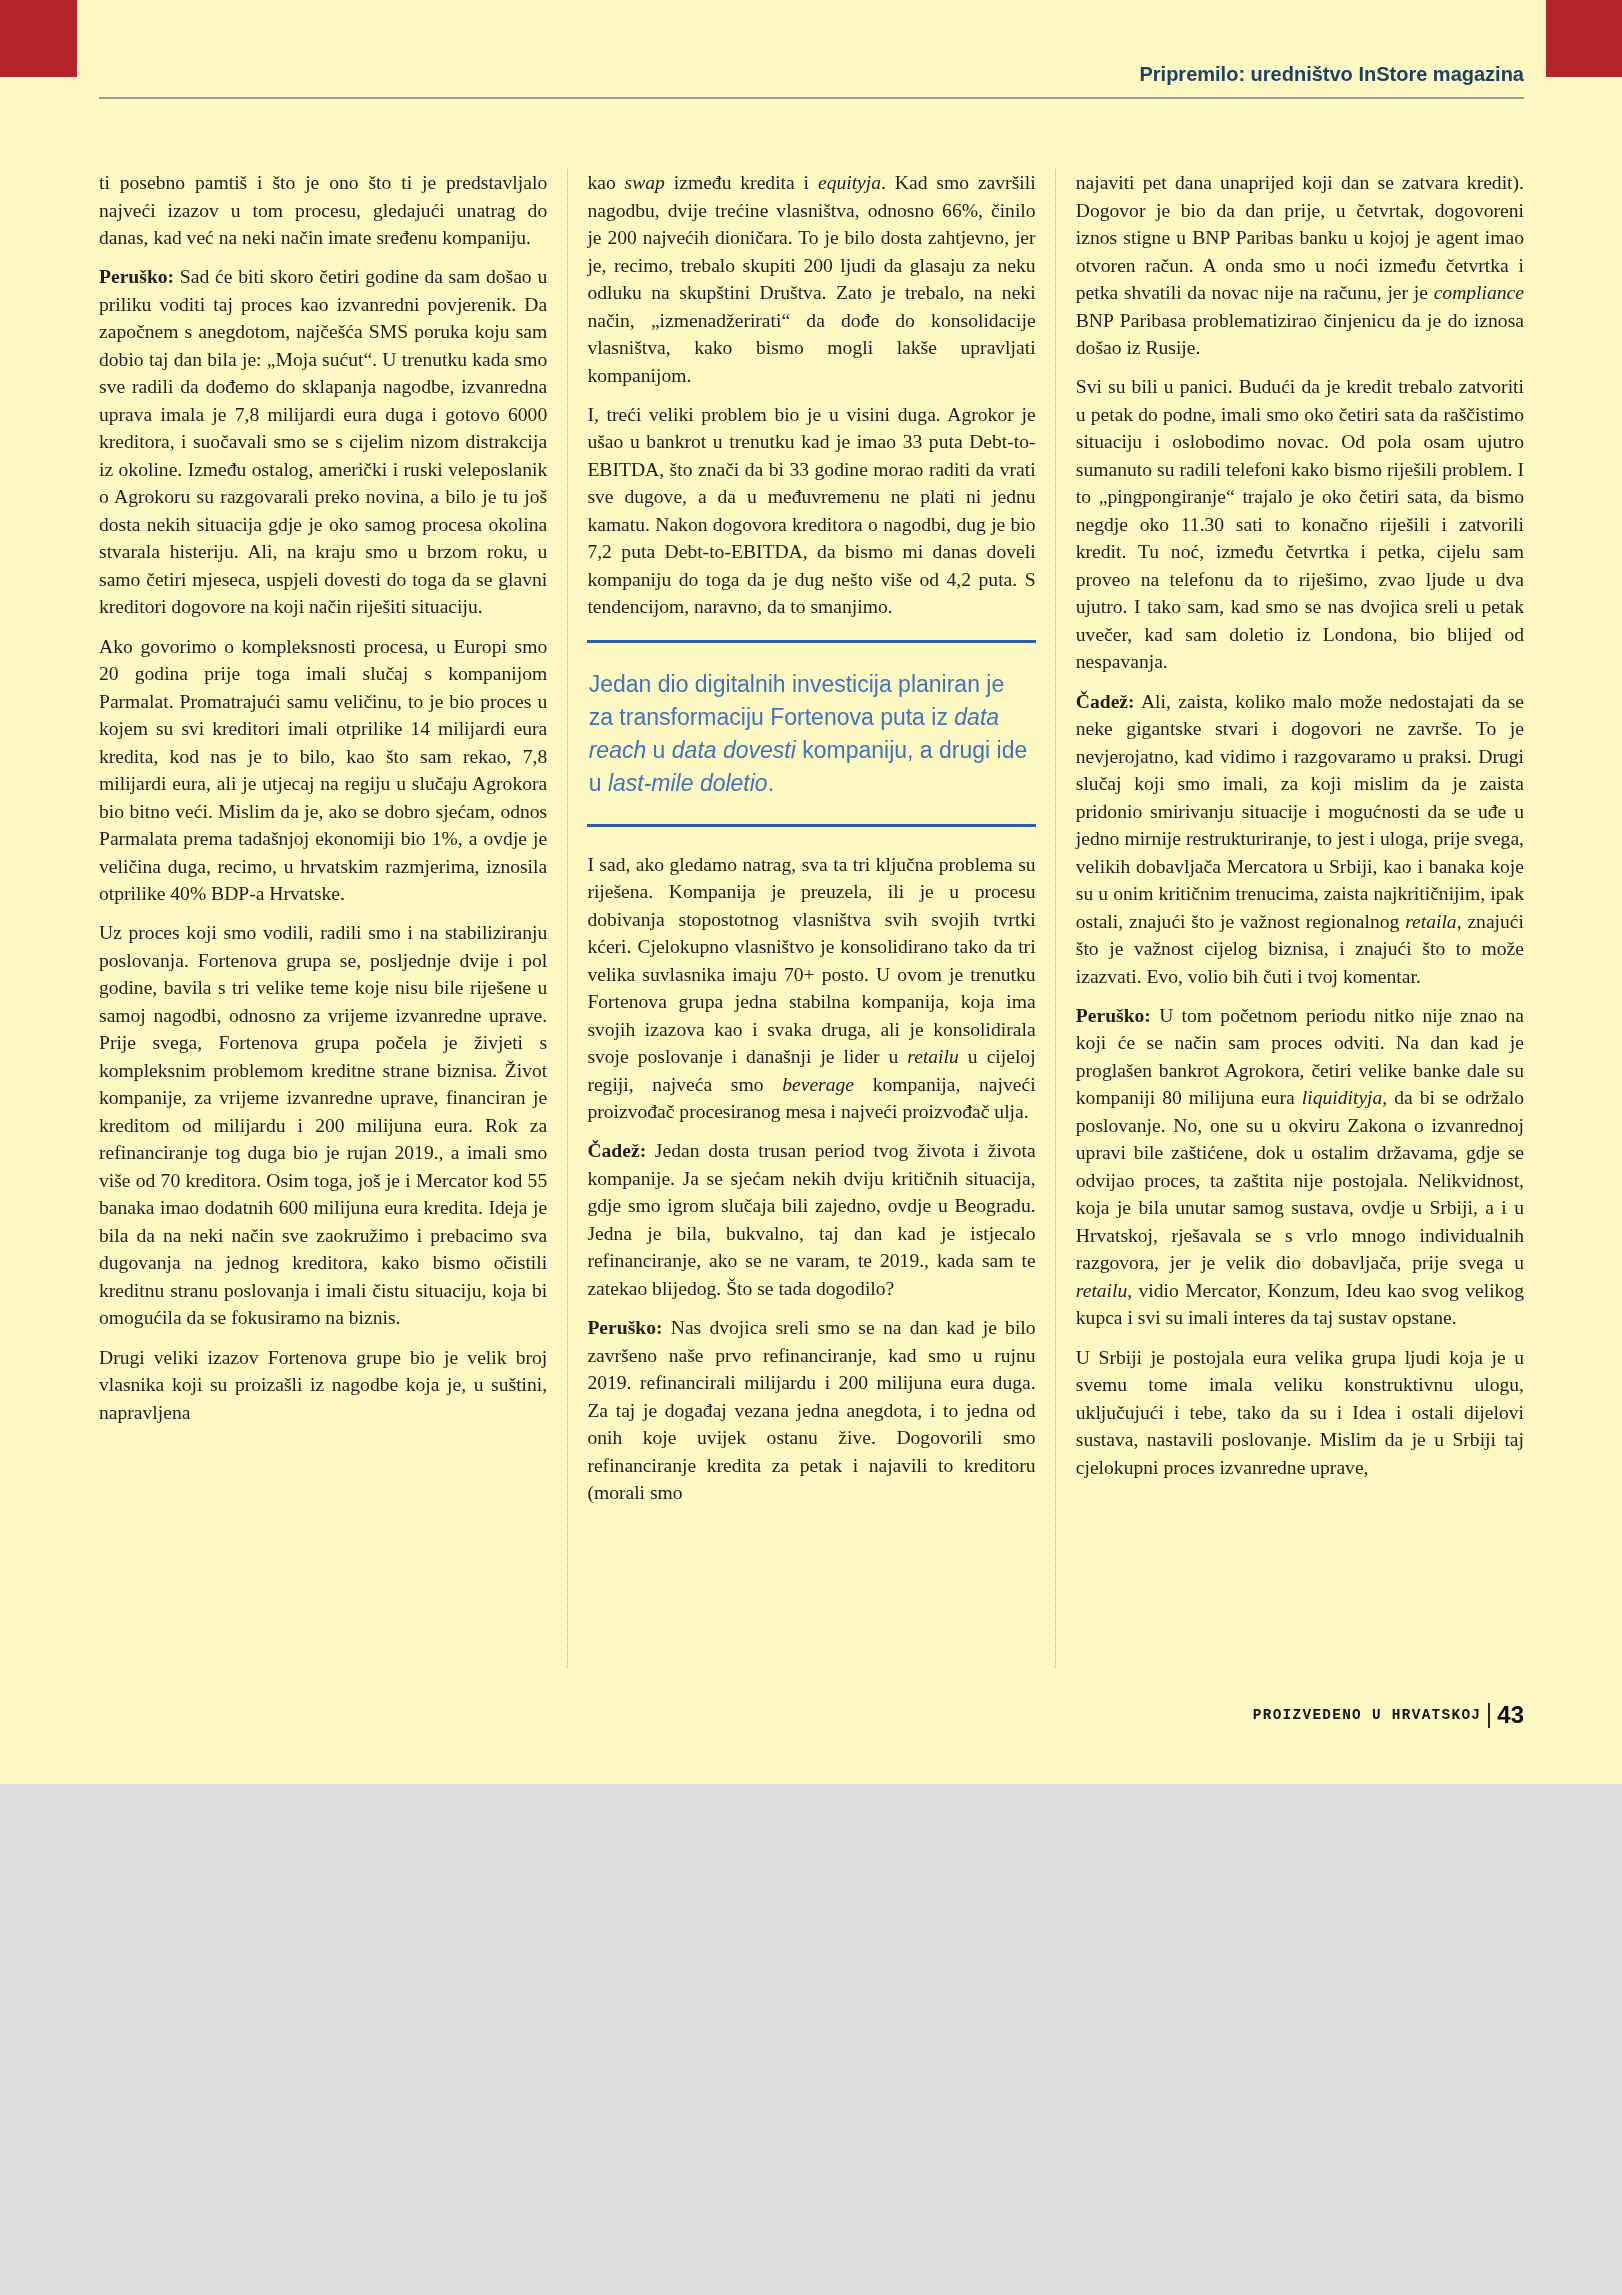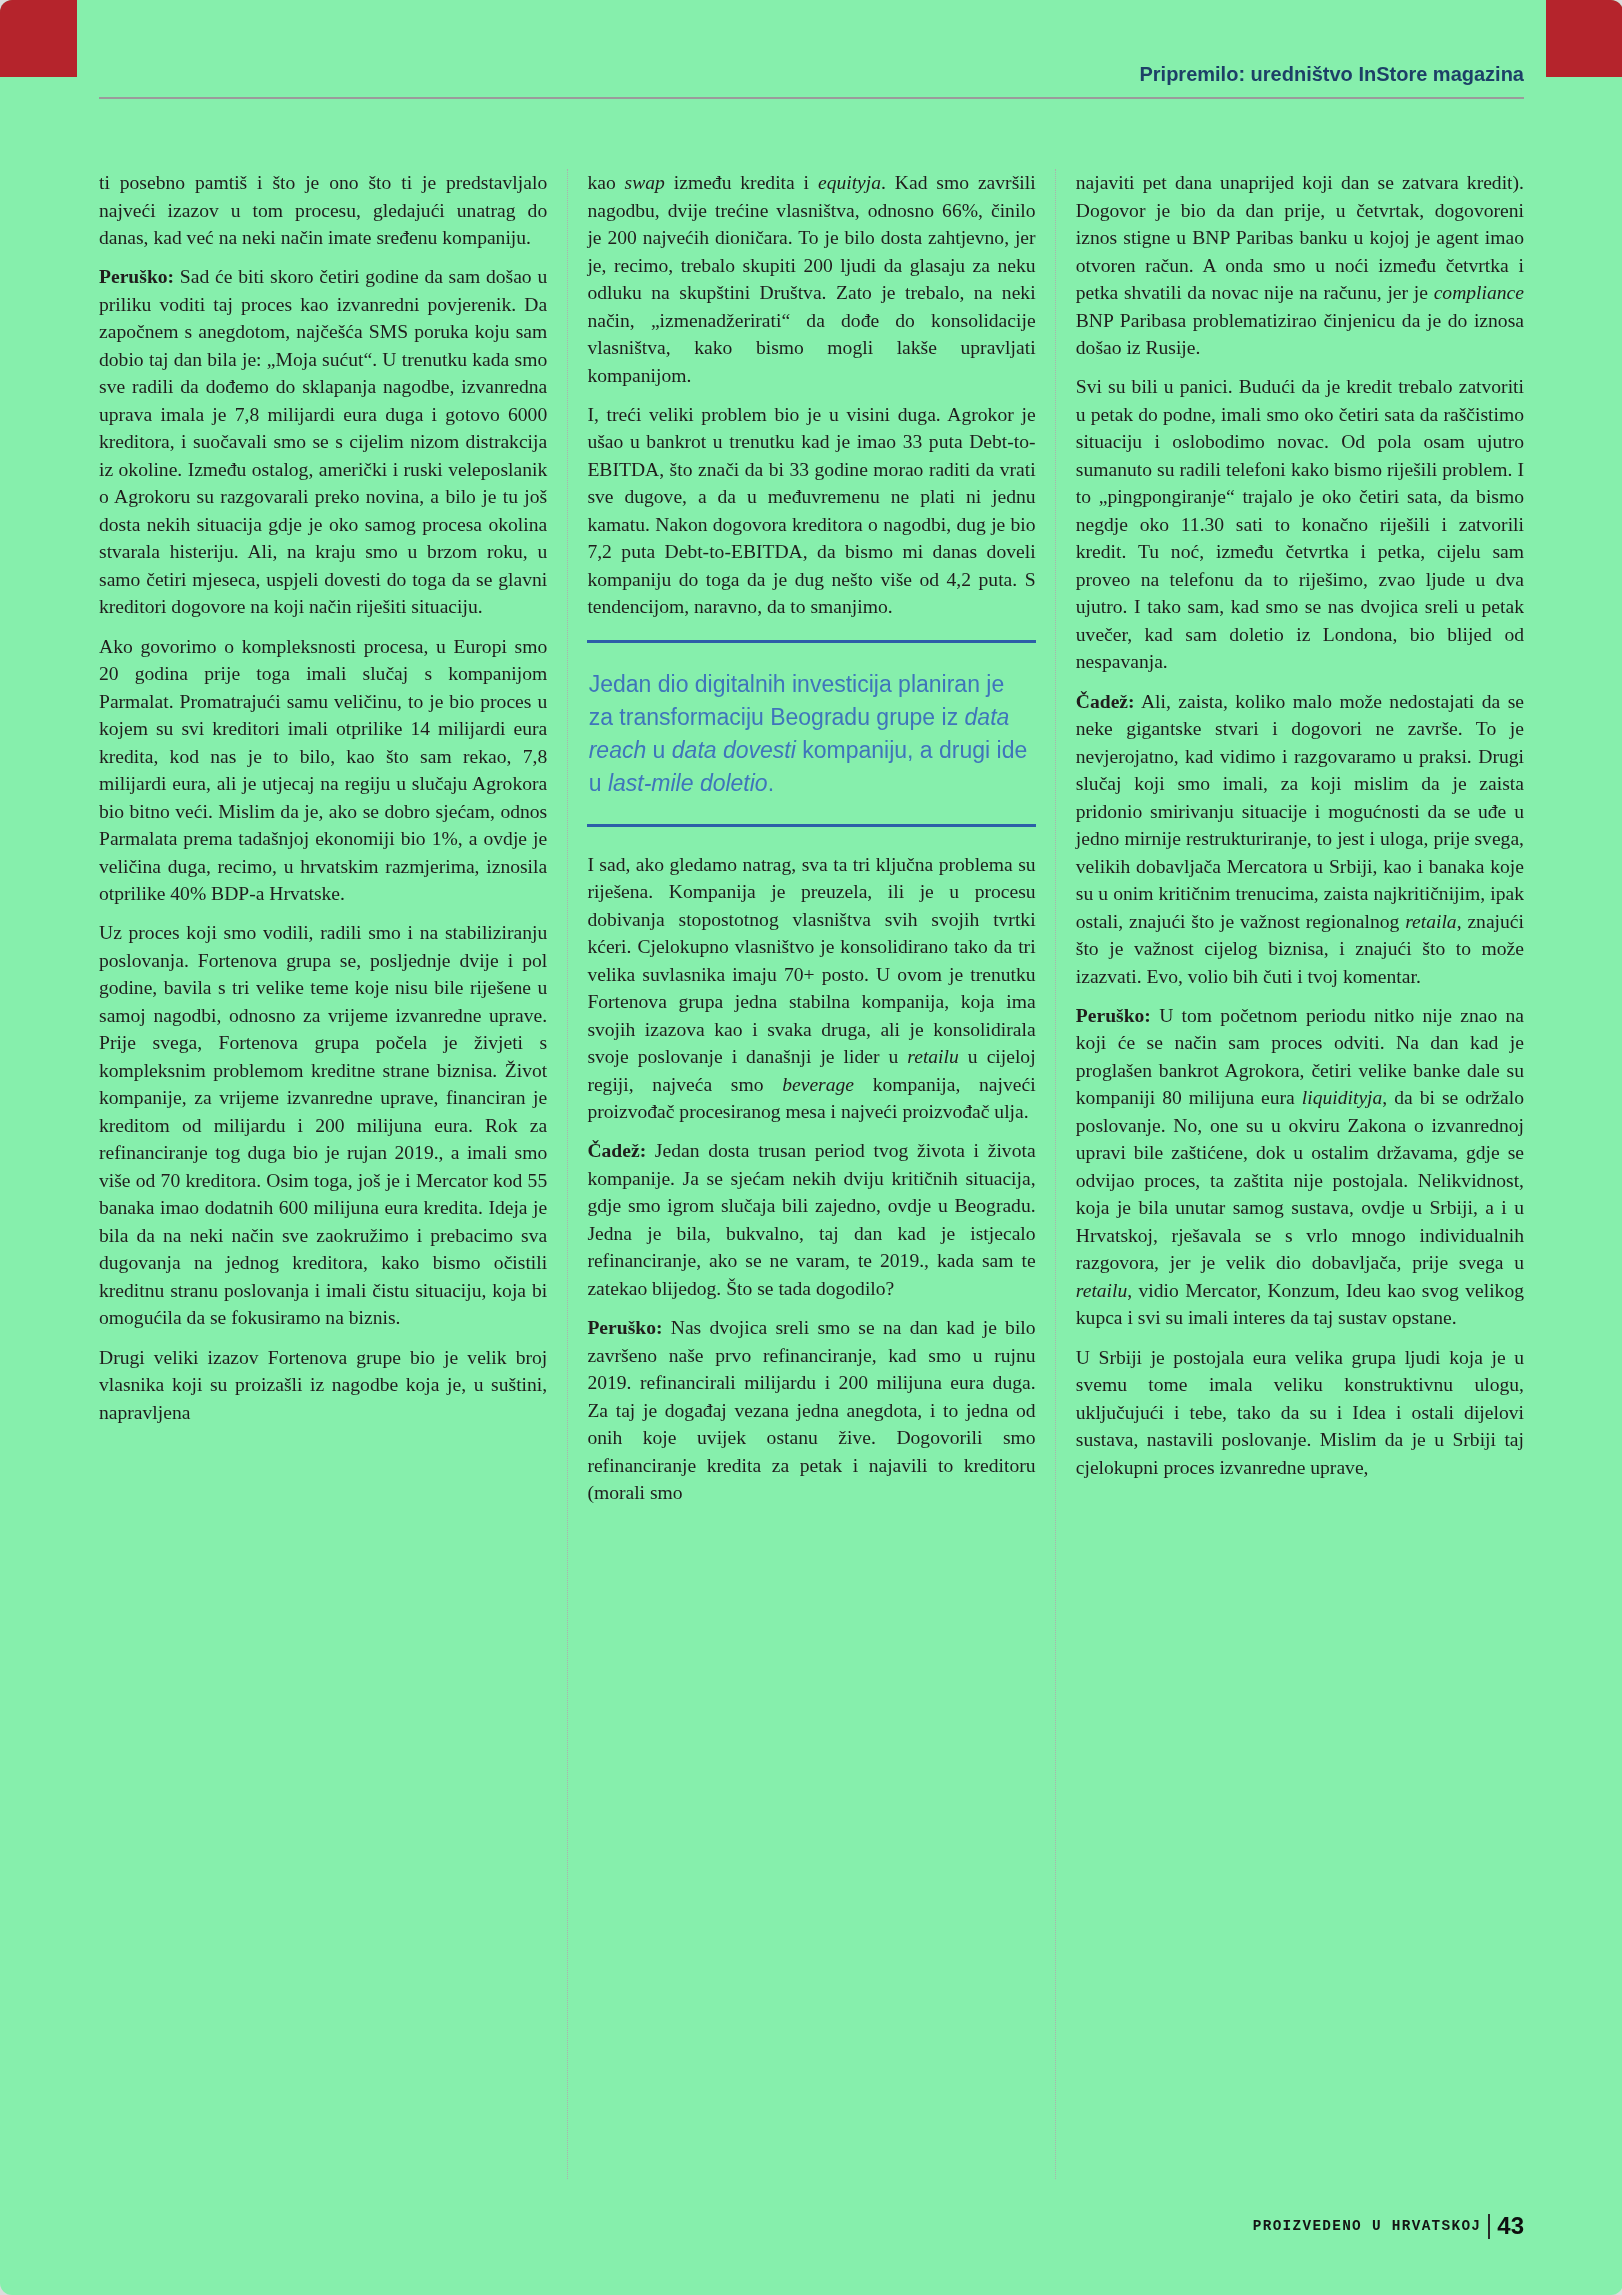--- a/index.html
+++ b/index.html
@@ -1,18 +1,18 @@
 <!DOCTYPE html>
 <html lang="hr" style="font-size:10.5px"><head>
 <meta charset="utf-8">
 <style>
   html,body{margin:0;padding:0;}
   body{background:#dcdcdc;}
-  .page{position:relative;width:1623px;height:2295px;background:#86efac;overflow:hidden;
-        font-family:"Liberation Serif",serif;color:#201d1c;border-radius:12px;}
+  .page{position:relative;width:1623px;height:1784px;background:#fef9c3;overflow:hidden;
+        font-family:"Liberation Serif",serif;color:#201d1c;}
   .corner{position:absolute;top:0;width:77px;height:77px;background:var(--accent-red,#b5242c);}
   .corner.left{left:0}
   .corner.right{right:0}
   .header{position:absolute;left:99px;right:99px;top:63px;}
   .credit{text-align:right;font-family:"Liberation Sans",sans-serif;font-weight:bold;
           font-size:20px;color:var(--header-navy,#1d4067);}
   .rule{margin-top:10.5px;height:2px;background:#9b9b9b;}
   .columns{position:absolute;left:99px;right:99px;top:149px;bottom:116px;display:flex;margin-top:20px;}
   .col{flex:1 1 0;font-size:19.6px;line-height:27.5px;text-align:justify;
        hyphens:auto;-webkit-hyphens:auto;overflow:hidden;}
@@ -49,21 +49,21 @@
     <section class="col col-1">
         <p><span>ti posebno pamtiš i što je ono što ti je predstavljalo najveći izazov u tom procesu, gledajući unatrag do danas, kad već na neki način imate sređenu kompaniju.</span></p>
         <p><span class="b">Peruško:</span><span> Sad će biti skoro četiri godine da sam došao u priliku voditi taj proces kao izvanredni povjerenik. Da započnem s anegdotom, najčešća SMS poruka koju sam dobio taj dan bila je: „Moja sućut“. U trenutku kada smo sve radili da dođemo do sklapanja nagodbe, izvanredna uprava imala je 7,8 milijardi eura duga i gotovo 6000 kreditora, i suočavali smo se s cijelim nizom distrakcija iz okoline. Između ostalog, američki i ruski veleposlanik o Agrokoru su razgovarali preko novina, a bilo je tu još dosta nekih situacija gdje je oko samog procesa okolina stvarala histeriju. Ali, na kraju smo u brzom roku, u samo četiri mjeseca, uspjeli dovesti do toga da se glavni kreditori dogovore na koji način riješiti situaciju.</span></p>
         <p><span>Ako govorimo o kompleksnosti procesa, u Europi smo 20 godina prije toga imali slučaj s kompanijom Parmalat. Promatrajući samu veličinu, to je bio proces u kojem su svi kreditori imali otprilike 14 milijardi eura kredita, kod nas je to bilo, kao što sam rekao, 7,8 milijardi eura, ali je utjecaj na regiju u slučaju Agrokora bio bitno veći. Mislim da je, ako se dobro sjećam, odnos Parmalata prema tadašnjoj ekonomiji bio 1%, a ovdje je veličina duga, recimo, u hrvatskim razmjerima, iznosila otprilike 40% BDP-a Hrvatske.</span></p>
         <p><span>Uz proces koji smo vodili, radili smo i na stabiliziranju poslovanja. Fortenova grupa se, posljednje dvije i pol godine, bavila s tri velike teme koje nisu bile riješene u samoj nagodbi, odnosno za vrijeme izvanredne uprave. Prije svega, Fortenova grupa počela je živjeti s kompleksnim problemom kreditne strane biznisa. Život kompanije, za vrijeme izvanredne uprave, financiran je kreditom od milijardu i 200 milijuna eura. Rok za refinanciranje tog duga bio je rujan 2019., a imali smo više od 70 kreditora. Osim toga, još je i Mercator kod 55 banaka imao dodatnih 600 milijuna eura kredita. Ideja je bila da na neki način sve zaokružimo i prebacimo sva dugovanja na jednog kreditora, kako bismo očistili kreditnu stranu poslovanja i imali čistu situaciju, koja bi omogućila da se fokusiramo na biznis.</span></p>
         <p><span>Drugi veliki izazov Fortenova grupe bio je velik broj vlasnika koji su proizašli iz nagodbe koja je, u suštini, napravljena</span></p>
       </section>
     <section class="col col-2">
         <p><span>kao </span><span class="i">swap</span><span> između kredita i </span><span class="i">equityja</span><span>. Kad smo završili nagodbu, dvije trećine vlasništva, odnosno 66%, činilo je 200 najvećih dioničara. To je bilo dosta zahtjevno, jer je, recimo, trebalo skupiti 200 ljudi da glasaju za neku odluku na skupštini Društva. Zato je trebalo, na neki način, „izmenadžerirati“ da dođe do konsolidacije vlasništva, kako bismo mogli lakše upravljati kompanijom.</span></p>
         <p><span>I, treći veliki problem bio je u visini duga. Agrokor je ušao u bankrot u trenutku kad je imao 33 puta Debt-to-EBITDA, što znači da bi 33 godine morao raditi da vrati sve dugove, a da u međuvremenu ne plati ni jednu kamatu. Nakon dogovora kreditora o nagodbi, dug je bio 7,2 puta Debt-to-EBITDA, da bismo mi danas doveli kompaniju do toga da je dug nešto više od 4,2 puta. S tendencijom, naravno, da to smanjimo.</span></p>
-        <div class="quote"><span>Jedan dio digitalnih investicija planiran je za transformaciju Beogradu grupe iz </span><span class="i">data reach</span><span> u </span><span class="i">data dovesti</span><span> kompaniju, a drugi ide u </span><span class="i">last-mile doletio</span><span>.</span></div>
+        <div class="quote"><span>Jedan dio digitalnih investicija planiran je za transformaciju Fortenova puta iz </span><span class="i">data reach</span><span> u </span><span class="i">data dovesti</span><span> kompaniju, a drugi ide u </span><span class="i">last-mile doletio</span><span>.</span></div>
         <p><span>I sad, ako gledamo natrag, sva ta tri ključna problema su riješena. Kompanija je preuzela, ili je u procesu dobivanja stopostotnog vlasništva svih svojih tvrtki kćeri. Cjelokupno vlasništvo je konsolidirano tako da tri velika suvlasnika imaju 70+ posto. U ovom je trenutku Fortenova grupa jedna stabilna kompanija, koja ima svojih izazova kao i svaka druga, ali je konsolidirala svoje poslovanje i današnji je lider u </span><span class="i">retailu</span><span> u cijeloj regiji, najveća smo </span><span class="i">beverage</span><span> kompanija, najveći proizvođač procesiranog mesa i najveći proizvođač ulja.</span></p>
         <p><span class="b">Čadež:</span><span> Jedan dosta trusan period tvog života i života kompanije. Ja se sjećam nekih dviju kritičnih situacija, gdje smo igrom slučaja bili zajedno, ovdje u Beogradu. Jedna je bila, bukvalno, taj dan kad je istjecalo refinanciranje, ako se ne varam, te 2019., kada sam te zatekao blijedog. Što se tada dogodilo?</span></p>
         <p><span class="b">Peruško:</span><span> Nas dvojica sreli smo se na dan kad je bilo završeno naše prvo refinanciranje, kad smo u rujnu 2019. refinancirali milijardu i 200 milijuna eura duga. Za taj je događaj vezana jedna anegdota, i to jedna od onih koje uvijek ostanu žive. Dogovorili smo refinanciranje kredita za petak i najavili to kreditoru (morali smo</span></p>
       </section>
     <section class="col col-3">
         <p><span>najaviti pet dana unaprijed koji dan se zatvara kredit). Dogovor je bio da dan prije, u četvrtak, dogovoreni iznos stigne u BNP Paribas banku u kojoj je agent imao otvoren račun. A onda smo u noći između četvrtka i petka shvatili da novac nije na računu, jer je </span><span class="i">compliance</span><span> BNP Paribasa problematizirao činjenicu da je do iznosa došao iz Rusije.</span></p>
         <p><span>Svi su bili u panici. Budući da je kredit trebalo zatvoriti u petak do podne, imali smo oko četiri sata da raščistimo situaciju i oslobodimo novac. Od pola osam ujutro sumanuto su radili telefoni kako bismo riješili problem. I to „pingpongiranje“ trajalo je oko četiri sata, da bismo negdje oko 11.30 sati to konačno riješili i zatvorili kredit. Tu noć, između četvrtka i petka, cijelu sam proveo na telefonu da to riješimo, zvao ljude u dva ujutro. I tako sam, kad smo se nas dvojica sreli u petak uvečer, kad sam doletio iz Londona, bio blijed od nespavanja.</span></p>
         <p><span class="b">Čadež:</span><span> Ali, zaista, koliko malo može nedostajati da se neke gigantske stvari i dogovori ne završe. To je nevjerojatno, kad vidimo i razgovaramo u praksi. Drugi slučaj koji smo imali, za koji mislim da je zaista pridonio smirivanju situacije i mogućnosti da se uđe u jedno mirnije restrukturiranje, to jest i uloga, prije svega, velikih dobavljača Mercatora u Srbiji, kao i banaka koje su u onim kritičnim trenucima, zaista najkritičnijim, ipak ostali, znajući što je važnost regionalnog </span><span class="i">retaila</span><span>, znajući što je važnost cijelog biznisa, i znajući što to može izazvati. Evo, volio bih čuti i tvoj komentar.</span></p>
         <p><span class="b">Peruško:</span><span> U tom početnom periodu nitko nije znao na koji će se način sam proces odviti. Na dan kad je proglašen bankrot Agrokora, četiri velike banke dale su kompaniji 80 milijuna eura </span><span class="i">liquidityja</span><span>, da bi se održalo poslovanje. No, one su u okviru Zakona o izvanrednoj upravi bile zaštićene, dok u ostalim državama, gdje se odvijao proces, ta zaštita nije postojala. Nelikvidnost, koja je bila unutar samog sustava, ovdje u Srbiji, a i u Hrvatskoj, rješavala se s vrlo mnogo individualnih razgovora, jer je velik dio dobavljača, prije svega u </span><span class="i">retailu</span><span>, vidio Mercator, Konzum, Ideu kao svog velikog kupca i svi su imali interes da taj sustav opstane.</span></p>
         <p><span>U Srbiji je postojala eura velika grupa ljudi koja je u svemu tome imala veliku konstruktivnu ulogu, uključujući i tebe, tako da su i Idea i ostali dijelovi sustava, nastavili poslovanje. Mislim da je u Srbiji taj cjelokupni proces izvanredne uprave,</span></p>

